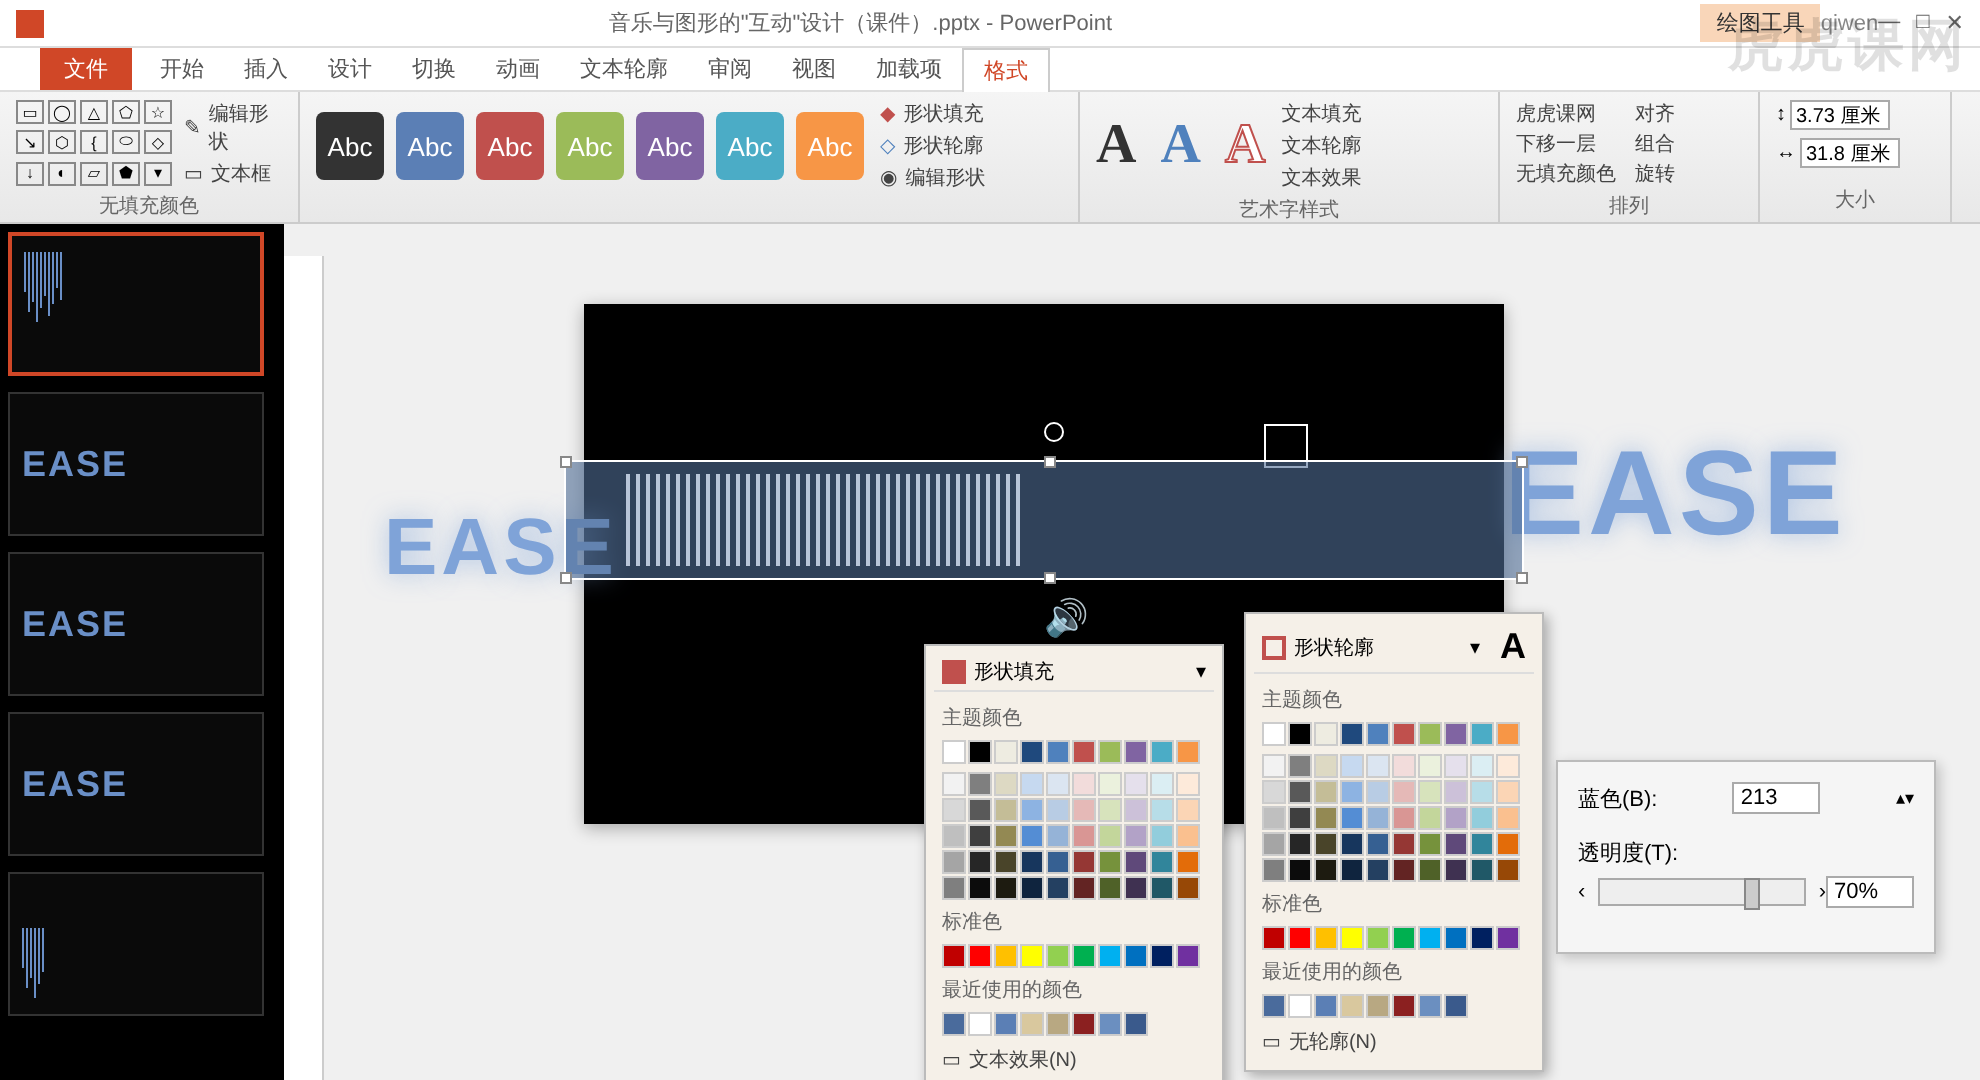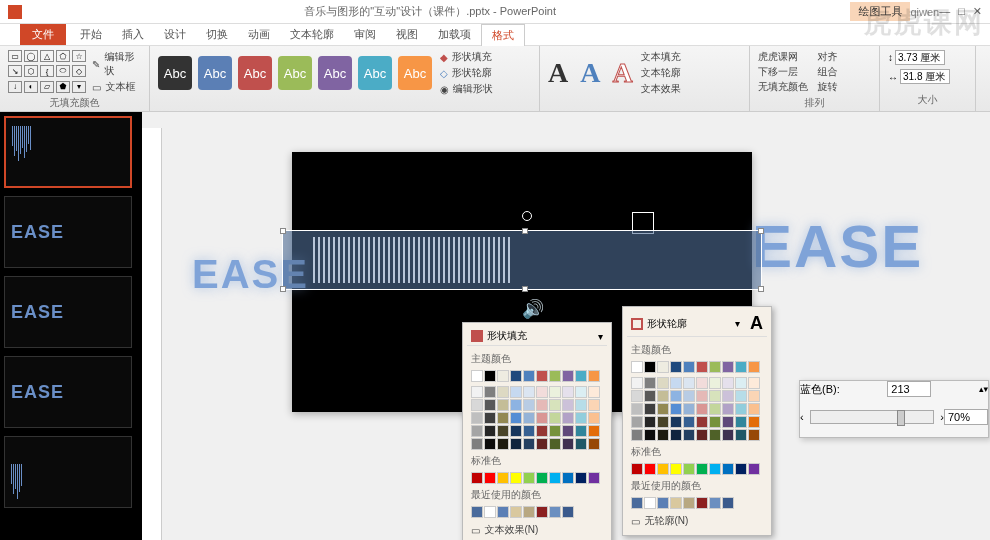--- a/index.html
+++ b/index.html
@@ -46,21 +46,21 @@
 .ease-big { position: absolute; font-size: 52px; font-weight: 900; color: #7fa3d8; letter-spacing: 2px; text-shadow: 0 0 12px rgba(127,163,216,0.6); }
 .speaker { position: absolute; top: 186px; left: 380px; color: #999; font-size: 18px; }
 .popup { position: absolute; background: #f5f0e8; border: 1px solid #bbb; box-shadow: 2px 2px 6px rgba(0,0,0,0.3); font-size: 10px; padding: 4px; }
 .popup .hdr { display: flex; align-items: center; gap: 4px; padding: 2px 4px; border-bottom: 1px solid #ddd; margin-bottom: 4px; }
 .popup .hdr .ic { width: 12px; height: 12px; }
 .popup .sect { color: #666; padding: 2px 4px; }
 .color-grid { display: grid; gap: 1px; padding: 2px 4px; }
 .color-grid.c10 { grid-template-columns: repeat(10, 12px); }
 .color-grid span { width: 12px; height: 12px; border: 1px solid #ccc; }
 .popup .link { color: #444; padding: 3px 4px; display: flex; align-items: center; gap: 4px; }
-.rgb-panel { position: absolute; background: #f5f5f5; border: 1px solid #bbb; box-shadow: 2px 2px 6px rgba(0,0,0,0.2); font-size: 11px; width: 190px; margin-left: 21px; }
+.rgb-panel { position: absolute; background: #f5f5f5; border: 1px solid #bbb; box-shadow: 2px 2px 6px rgba(0,0,0,0.2); padding: 10px; font-size: 11px; width: 190px; }
 .rgb-panel .row { display: flex; align-items: center; justify-content: space-between; margin-bottom: 12px; }
 .rgb-panel input[type=text] { width: 44px; border: 1px solid #aaa; padding: 1px 3px; font-size: 11px; }
 .rgb-panel .slider { flex: 1; height: 14px; border: 1px solid #aaa; background: #eee; margin: 0 6px; position: relative; }
 .rgb-panel .slider .th { position: absolute; top: -1px; width: 8px; height: 16px; background: #ccc; border: 1px solid #888; }
 .watermark { position: absolute; top: 4px; right: 6px; font-size: 28px; color: rgba(0,0,0,0.12); font-weight: bold; letter-spacing: 2px; pointer-events: none; }
 </style>
 </head>
 <body>
 
 <div class="titlebar">
@@ -163,20 +163,21 @@
             <span>文本填充</span>
           </div>
         <div>
             <span>文本轮廓</span>
           </div>
         <div>
             <span>文本效果</span>
           </div>
       </div>
     </div>
+    <div class="label">艺术字样式</div>
   </div>
 
   <div class="ribbon-group" style="width:130px">
     <div class="opt-list" style="display:grid;grid-template-columns:1fr 1fr;gap:1px 6px">
       <div>
           <span>虎虎课网</span>
         </div>
       <div>
           <span>对齐</span>
         </div>
@@ -513,20 +514,21 @@
           <span>无轮廓(N)</span>
         </div>
     </div>
 
     <div class="rgb-panel" style="top:268px;left:636px">
       <div class="row">
         <span>蓝色(B):</span>
         <input type="text" value="213" style="">
         <span style="font-size:9px">▴▾</span>
       </div>
+      <div style="margin-bottom:4px">透明度(T):</div>
       <div class="row">
         <span>‹</span>
         <div class="slider">
             <div class="th" style="left:70%"></div>
           </div>
         <span>›</span>
         <input type="text" value="70%" style="">
       </div>
     </div>
   </div>

